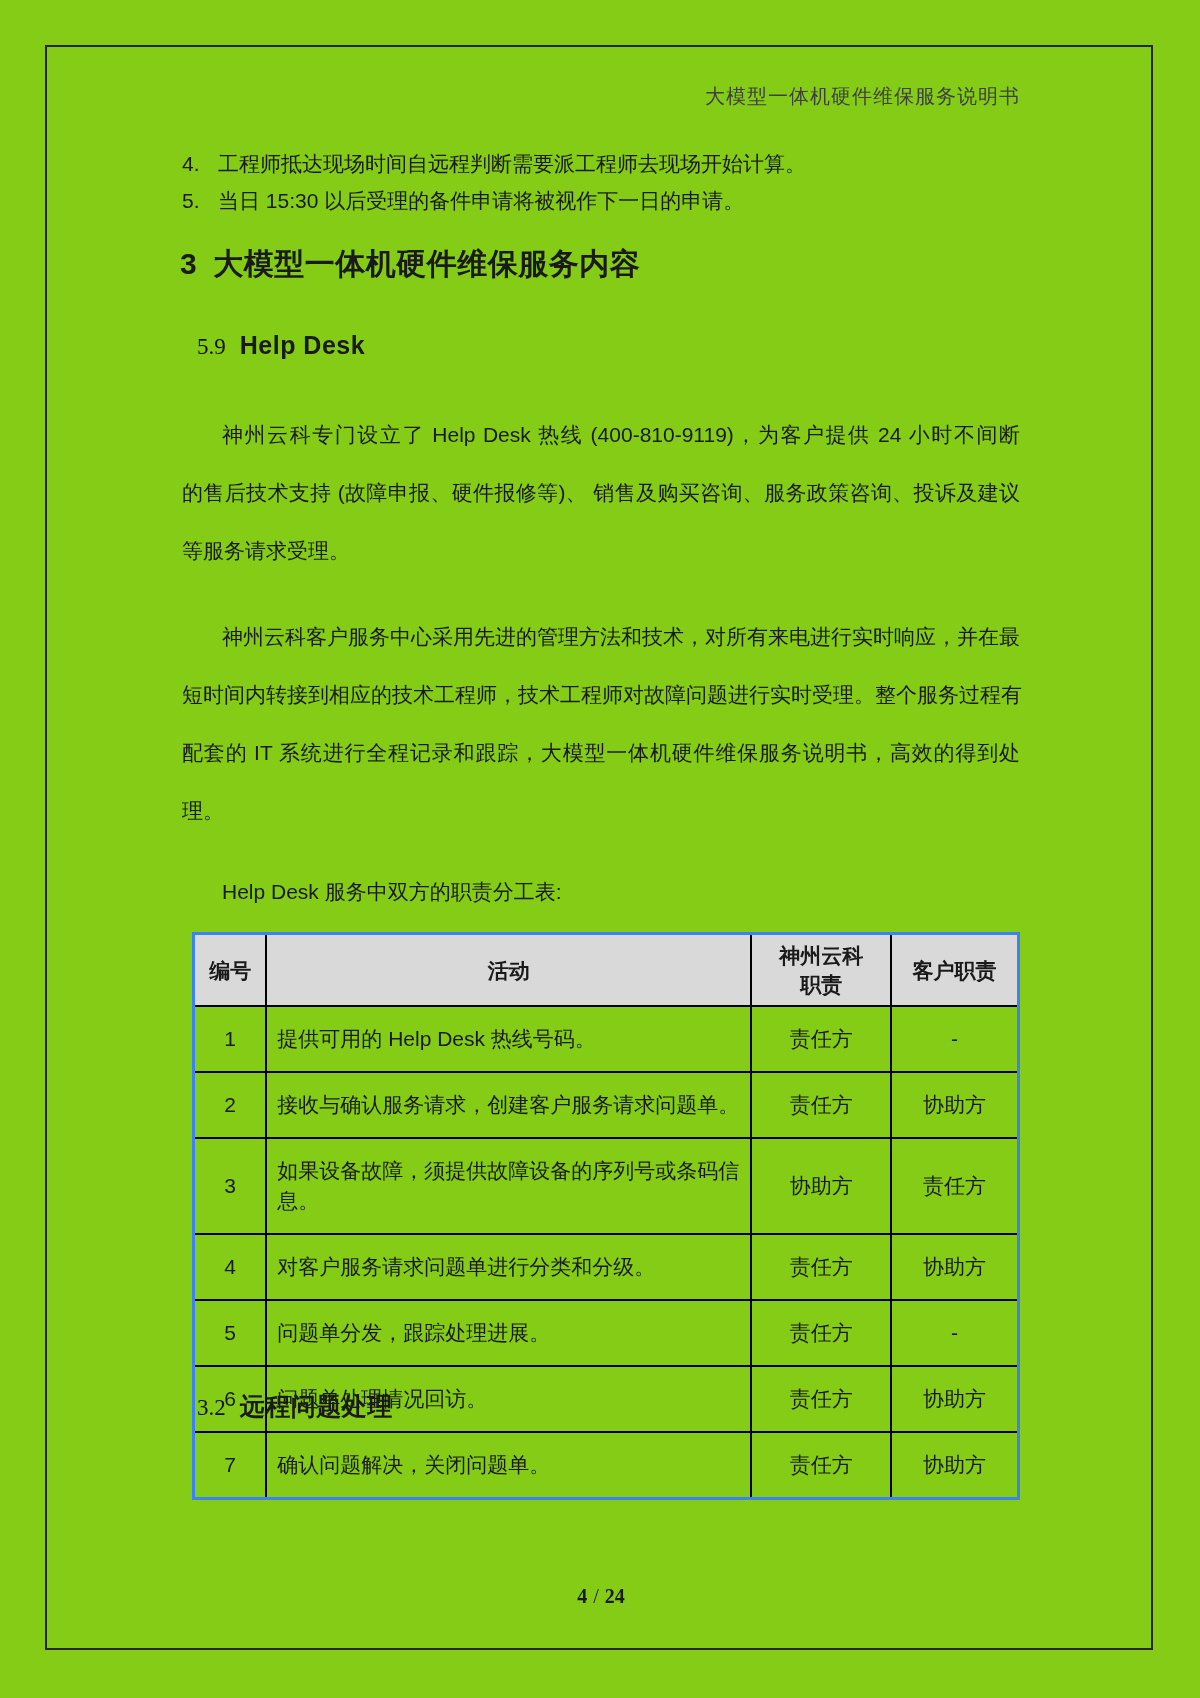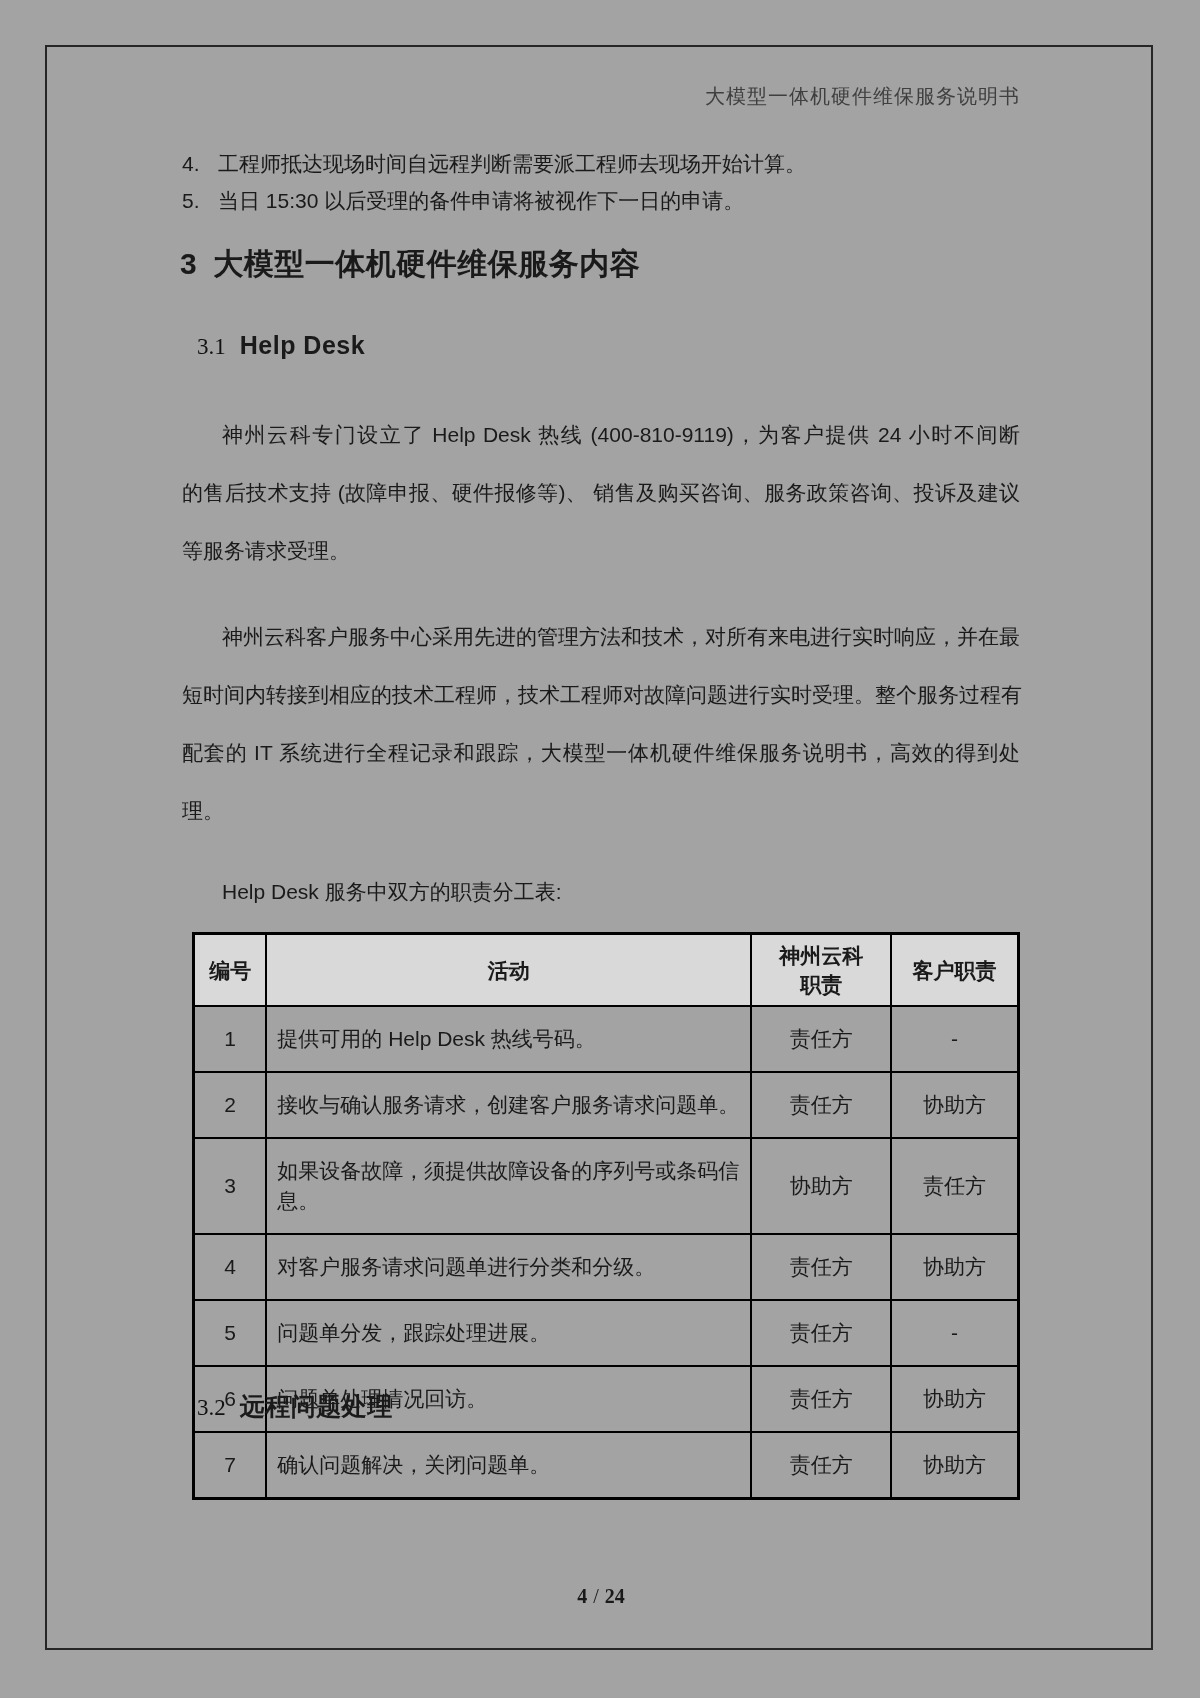--- a/index.html
+++ b/index.html
@@ -9,21 +9,21 @@
     width: 1200px;
     height: 1698px;
     overflow: hidden;
     font-family: "Liberation Sans", "DejaVu Sans", sans-serif;
     color: #1a1a1a;
   }
   .page {
     position: relative;
     width: 1200px;
     height: 1698px;
-    background: #a3a3a3;
+    background: #84cc16;
   }
   .page-border {
     position: absolute;
     left: 45px;
     top: 45px;
     width: 1104px;
     height: 1601px;
     border: 2px solid #262626;
   }
   .content {
@@ -92,21 +92,21 @@
     line-height: 24px;
     padding-left: 40px;
   }
 
   .duty-table {
     position: absolute;
     left: 10px;
     top: 932px;
     border-collapse: collapse;
     table-layout: fixed;
-    border: 3px solid #000000;
+    border: 3px solid #3b82f6;
     font-size: 21px;
   }
   .duty-table col.c1 { width: 73px; }
   .duty-table col.c2 { width: 487px; }
   .duty-table col.c3 { width: 140px; }
   .duty-table col.c4 { width: 128px; }
   .duty-table th, .duty-table td {
     border: 2px solid #000000;
     text-align: center;
     vertical-align: middle;
@@ -152,21 +152,21 @@
     </div>
     <div class="abs list-item" style="top:188px;">
       <span class="num">5.</span><span>当日 15:30 以后受理的备件申请将被视作下一日的申请。</span>
     </div>
 
     <div class="abs h1" style="top:244px; left:-2px;">
       <span class="h-num">3</span><span>大模型一体机硬件维保服务内容</span>
     </div>
 
     <div class="abs h2" style="top:331px; left:15px;">
-      <span class="h-num">3.1</span><span class="h-title">Help Desk</span>
+      <span class="h-num">5.9</span><span class="h-title">Help Desk</span>
     </div>
 
     <div class="abs para" style="top:406px;">
       <div class="pline first">神州云科专门设立了 Help Desk 热线 (400-810-9119)，为客户提供 24 小时不间断</div>
       <div class="pline">的售后技术支持 (故障申报、硬件报修等)、 销售及购买咨询、服务政策咨询、投诉及建议</div>
       <div class="pline last">等服务请求受理。</div>
     </div>
 
     <div class="abs para" style="top:608px;">
       <div class="pline first">神州云科客户服务中心采用先进的管理方法和技术，对所有来电进行实时响应，并在最</div>

